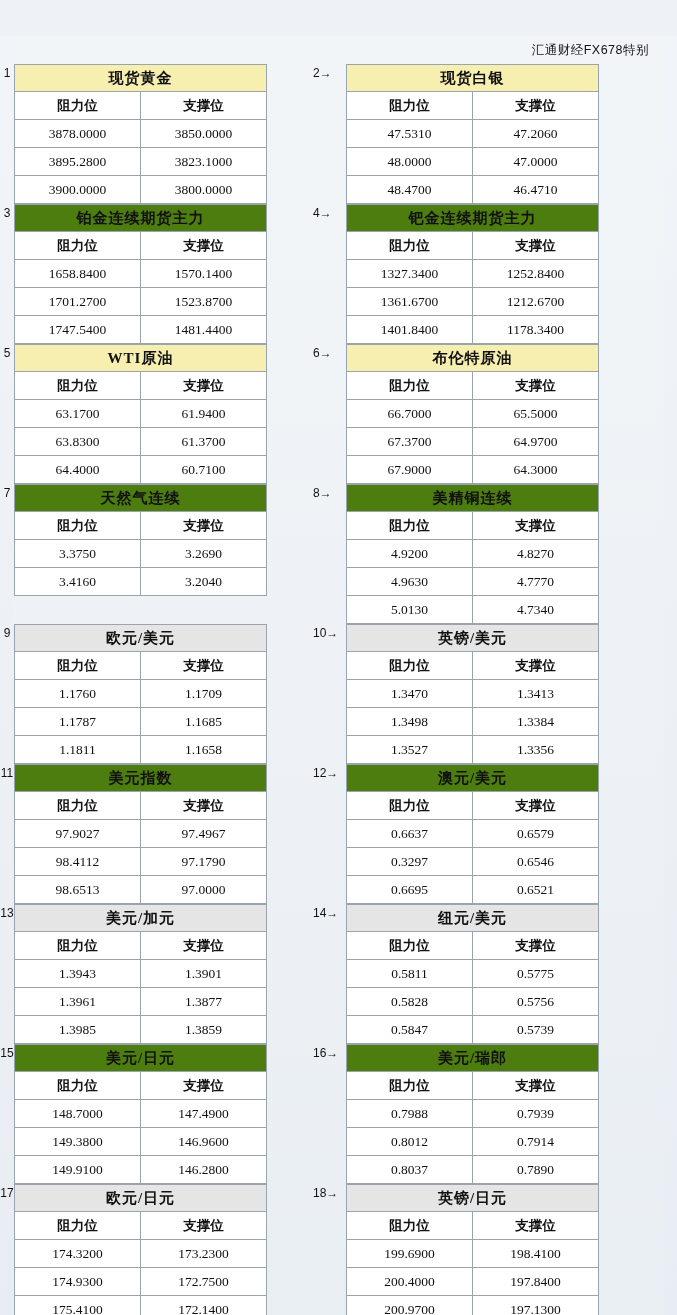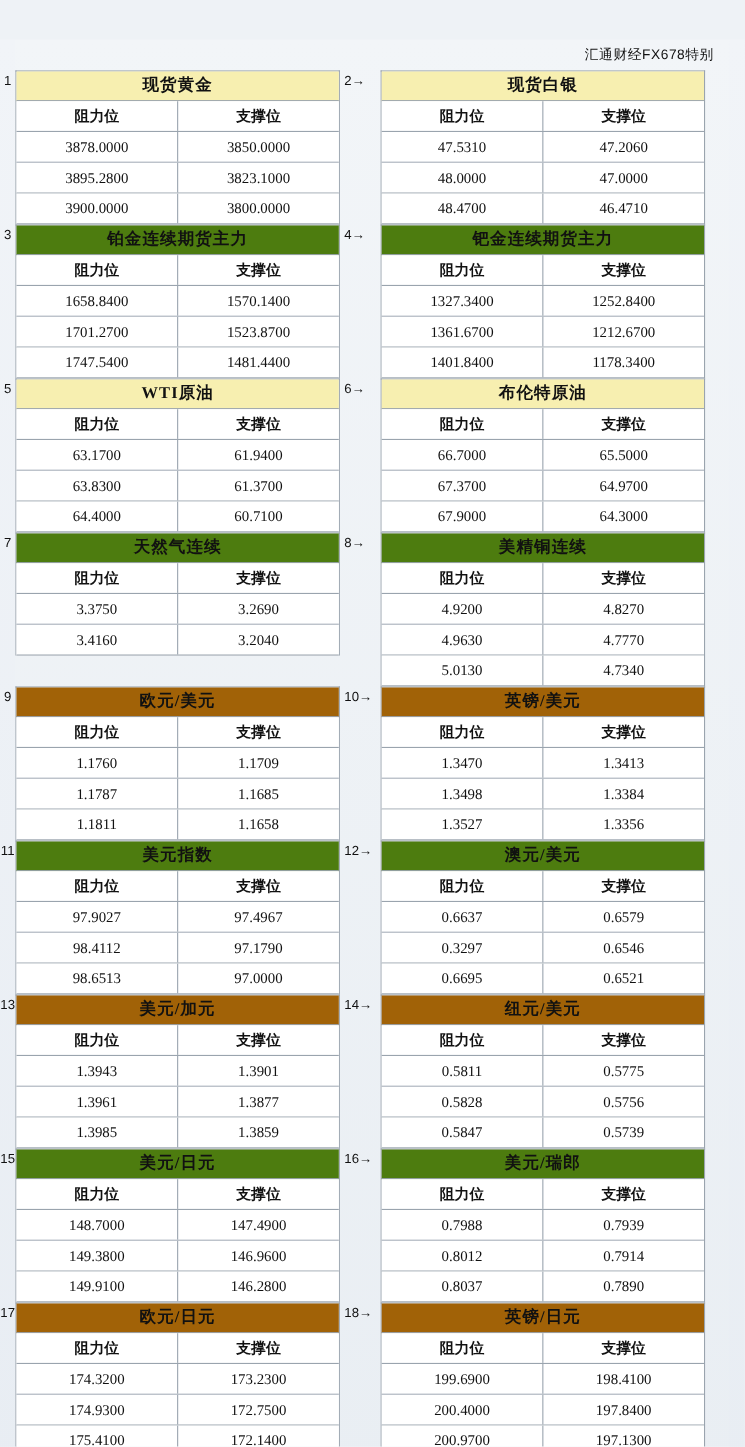--- a/index.html
+++ b/index.html
@@ -48,38 +48,38 @@
     width: 297px;
     position: relative;
   }
   .gutter {
     width: 35px;
     position: relative;
     display: flex;
     justify-content: center;
   }
   .panel {
-    width: 295px;
+    width: 253px;
     border: 1px solid #9aa4ae;
     border-bottom: none;
     background: #fff;
   }
   .title {
     text-align: center;
     font-weight: bold;
     font-size: 15px;
     height: 27px;
     line-height: 26px;
     border-bottom: 1px solid #9aa4ae;
     letter-spacing: 1px;
     color: #111;
   }
   .t-gold   { background: #f7efb0; }
   .t-blue   { background: #4d7c0f; }
-  .t-purple { background: #a16207; }
+  .t-purple { background: #e5e5e5; }
   .subhead {
     display: flex;
     height: 28px;
     border-bottom: 1px solid #9aa4ae;
     background: #fff;
   }
   .subhead div {
     flex: 1;
     text-align: center;
     line-height: 27px;

